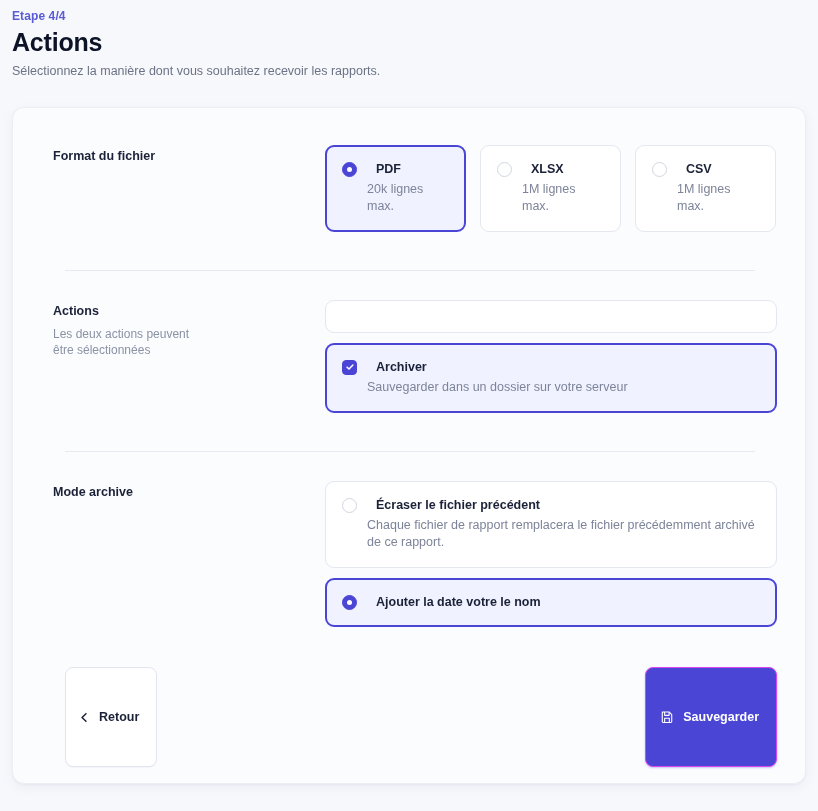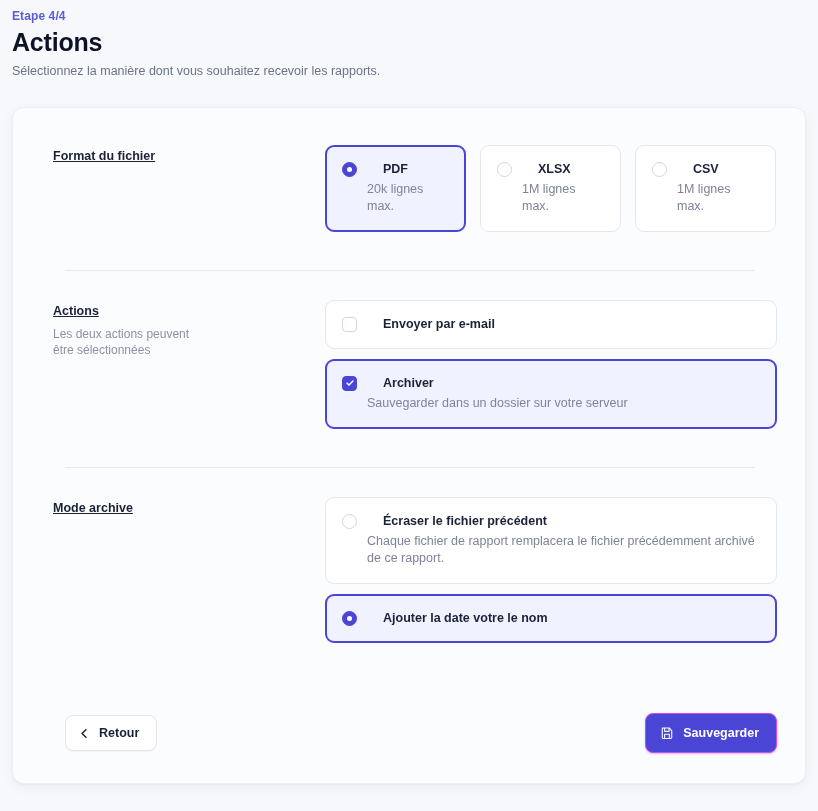--- a/index.html
+++ b/index.html
@@ -70,21 +70,20 @@
     width: 272px;
     flex: 0 0 272px;
     padding-top: 2px;
   }
 
   .section-label .label-title {
     font-size: 12.5px;
     font-weight: bold;
     color: #1b2238;
     line-height: 18px;
-    text-decoration: underline;
   }
 
   .section-label .label-hint {
     font-size: 12px;
     color: #8b92a4;
     line-height: 16px;
     margin-top: 6px;
     max-width: 160px;
   }
 
@@ -128,21 +127,21 @@
 
   .format-card {
     width: 141px;
     flex: 0 0 141px;
     min-height: 62px;
   }
 
   .opt-head {
     display: flex;
     align-items: center;
-    gap: 26px;
+    gap: 19px;
   }
 
   .opt-title {
     font-size: 12.5px;
     font-weight: bold;
     color: #1b2238;
     line-height: 16px;
   }
 
   .opt-desc {
@@ -203,24 +202,23 @@
   
   .stack { display: flex; flex-direction: column; gap: 10px; }
 
   .stack .opt-card { width: 100%; }
 
   
   .footer {
     position: absolute;
     left: 0;
     right: 0;
-    bottom: 0;
+    bottom: 16px;
     height: 100px;
     display: flex;
-    align-items: center;
     justify-content: space-between;
     padding: 0 28px 0 52px;
   }
 
   .btn {
     display: inline-flex;
     align-items: center;
     gap: 9px;
     font-family: "Liberation Sans", sans-serif;
     font-size: 12.5px;
@@ -298,26 +296,20 @@
 
   <div class="section" id="actions-section">
     <div class="section-label">
       <div class="label-title">Actions</div>
       <div class="label-hint">Les deux actions peuvent être sélectionnées</div>
     </div>
     <div class="section-content">
       <div class="stack">
 
         <div class="opt-card">
-          <div class="opt-head">
-            <span class="checkbox">
-              
-            </span>
-            <span class="opt-title">Envoyer par e-mail</span>
-          </div>
         </div>
 
         <div class="opt-card selected">
           <div class="opt-head">
             <span class="checkbox checked">
               <svg width="10" height="10" viewBox="0 0 12 12" fill="none" aria-hidden="true">
                 <path d="M2.5 6.2 L4.8 8.5 L9.5 3.6" stroke="#ffffff" stroke-width="1.8" stroke-linecap="round" stroke-linejoin="round"></path>
               </svg>
             </span>
             <span class="opt-title">Archiver</span>

